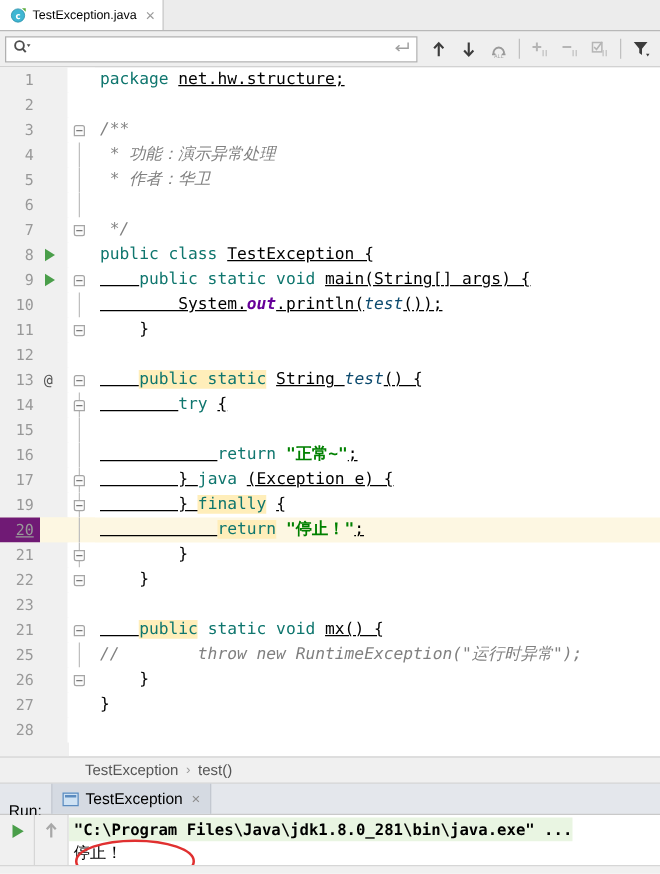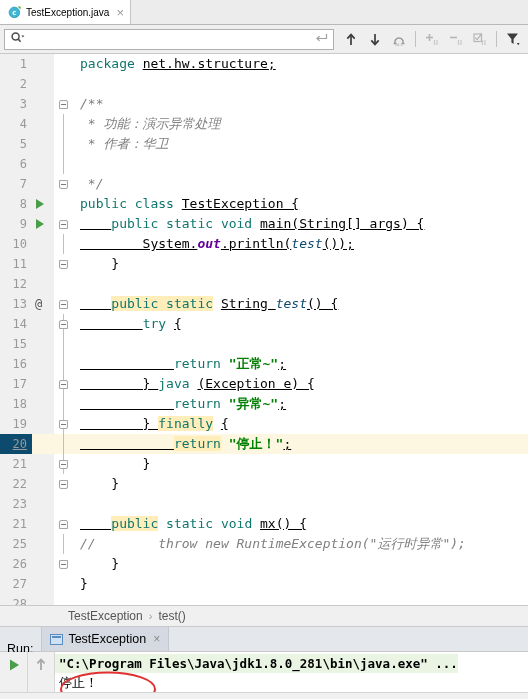--- a/index.html
+++ b/index.html
@@ -600,39 +600,33 @@
       <div class="code-line">
         <span class="ln">17</span>
         <span class="gutter-marks"></span>
         <span class="gutter-fold">
           <span class="fold-line"></span>
           <span class="fold-box rounded-top"></span>
         </span>
         <span class="code-text"><span class="plain">        } </span><span class="kw">java</span> <span class="plain">(Exception e) {</span></span>
       </div>
 
-      <div class="code-line">
-        <span class="ln">18</span>
-        <span class="gutter-marks"></span>
-        <span class="gutter-fold"><span class="fold-line"></span></span>
-        <span class="code-text"><span class="plain">            </span><span class="kw">return</span> <span class="str">"异常~"</span><span class="plain">;</span></span>
-      </div>
 
       <div class="code-line">
         <span class="ln">19</span>
         <span class="gutter-marks"></span>
         <span class="gutter-fold">
           <span class="fold-line"></span>
           <span class="fold-box rounded-bot"></span>
         </span>
         <span class="code-text"><span class="plain">        } </span><span class="kw hl">finally</span> <span class="plain">{</span></span>
       </div>
 
       <div class="code-line current">
-        <span class="ln" style="background:#0c4a6e;text-decoration:underline;">20</span>
+        <span class="ln" style="background:#701a75;text-decoration:underline;">20</span>
         <span class="gutter-marks" style="background:#fdf7e2;"></span>
         <span class="gutter-fold" style="background:#fdf7e2;"><span class="fold-line"></span></span>
         <span class="code-text"><span class="plain">            </span><span class="kw hl">return</span> <span class="str">"停止！"</span><span class="plain">;</span></span>
       </div>
 
       <div class="code-line">
         <span class="ln">21</span>
         <span class="gutter-marks"></span>
         <span class="gutter-fold">
           <span class="fold-line"></span>

